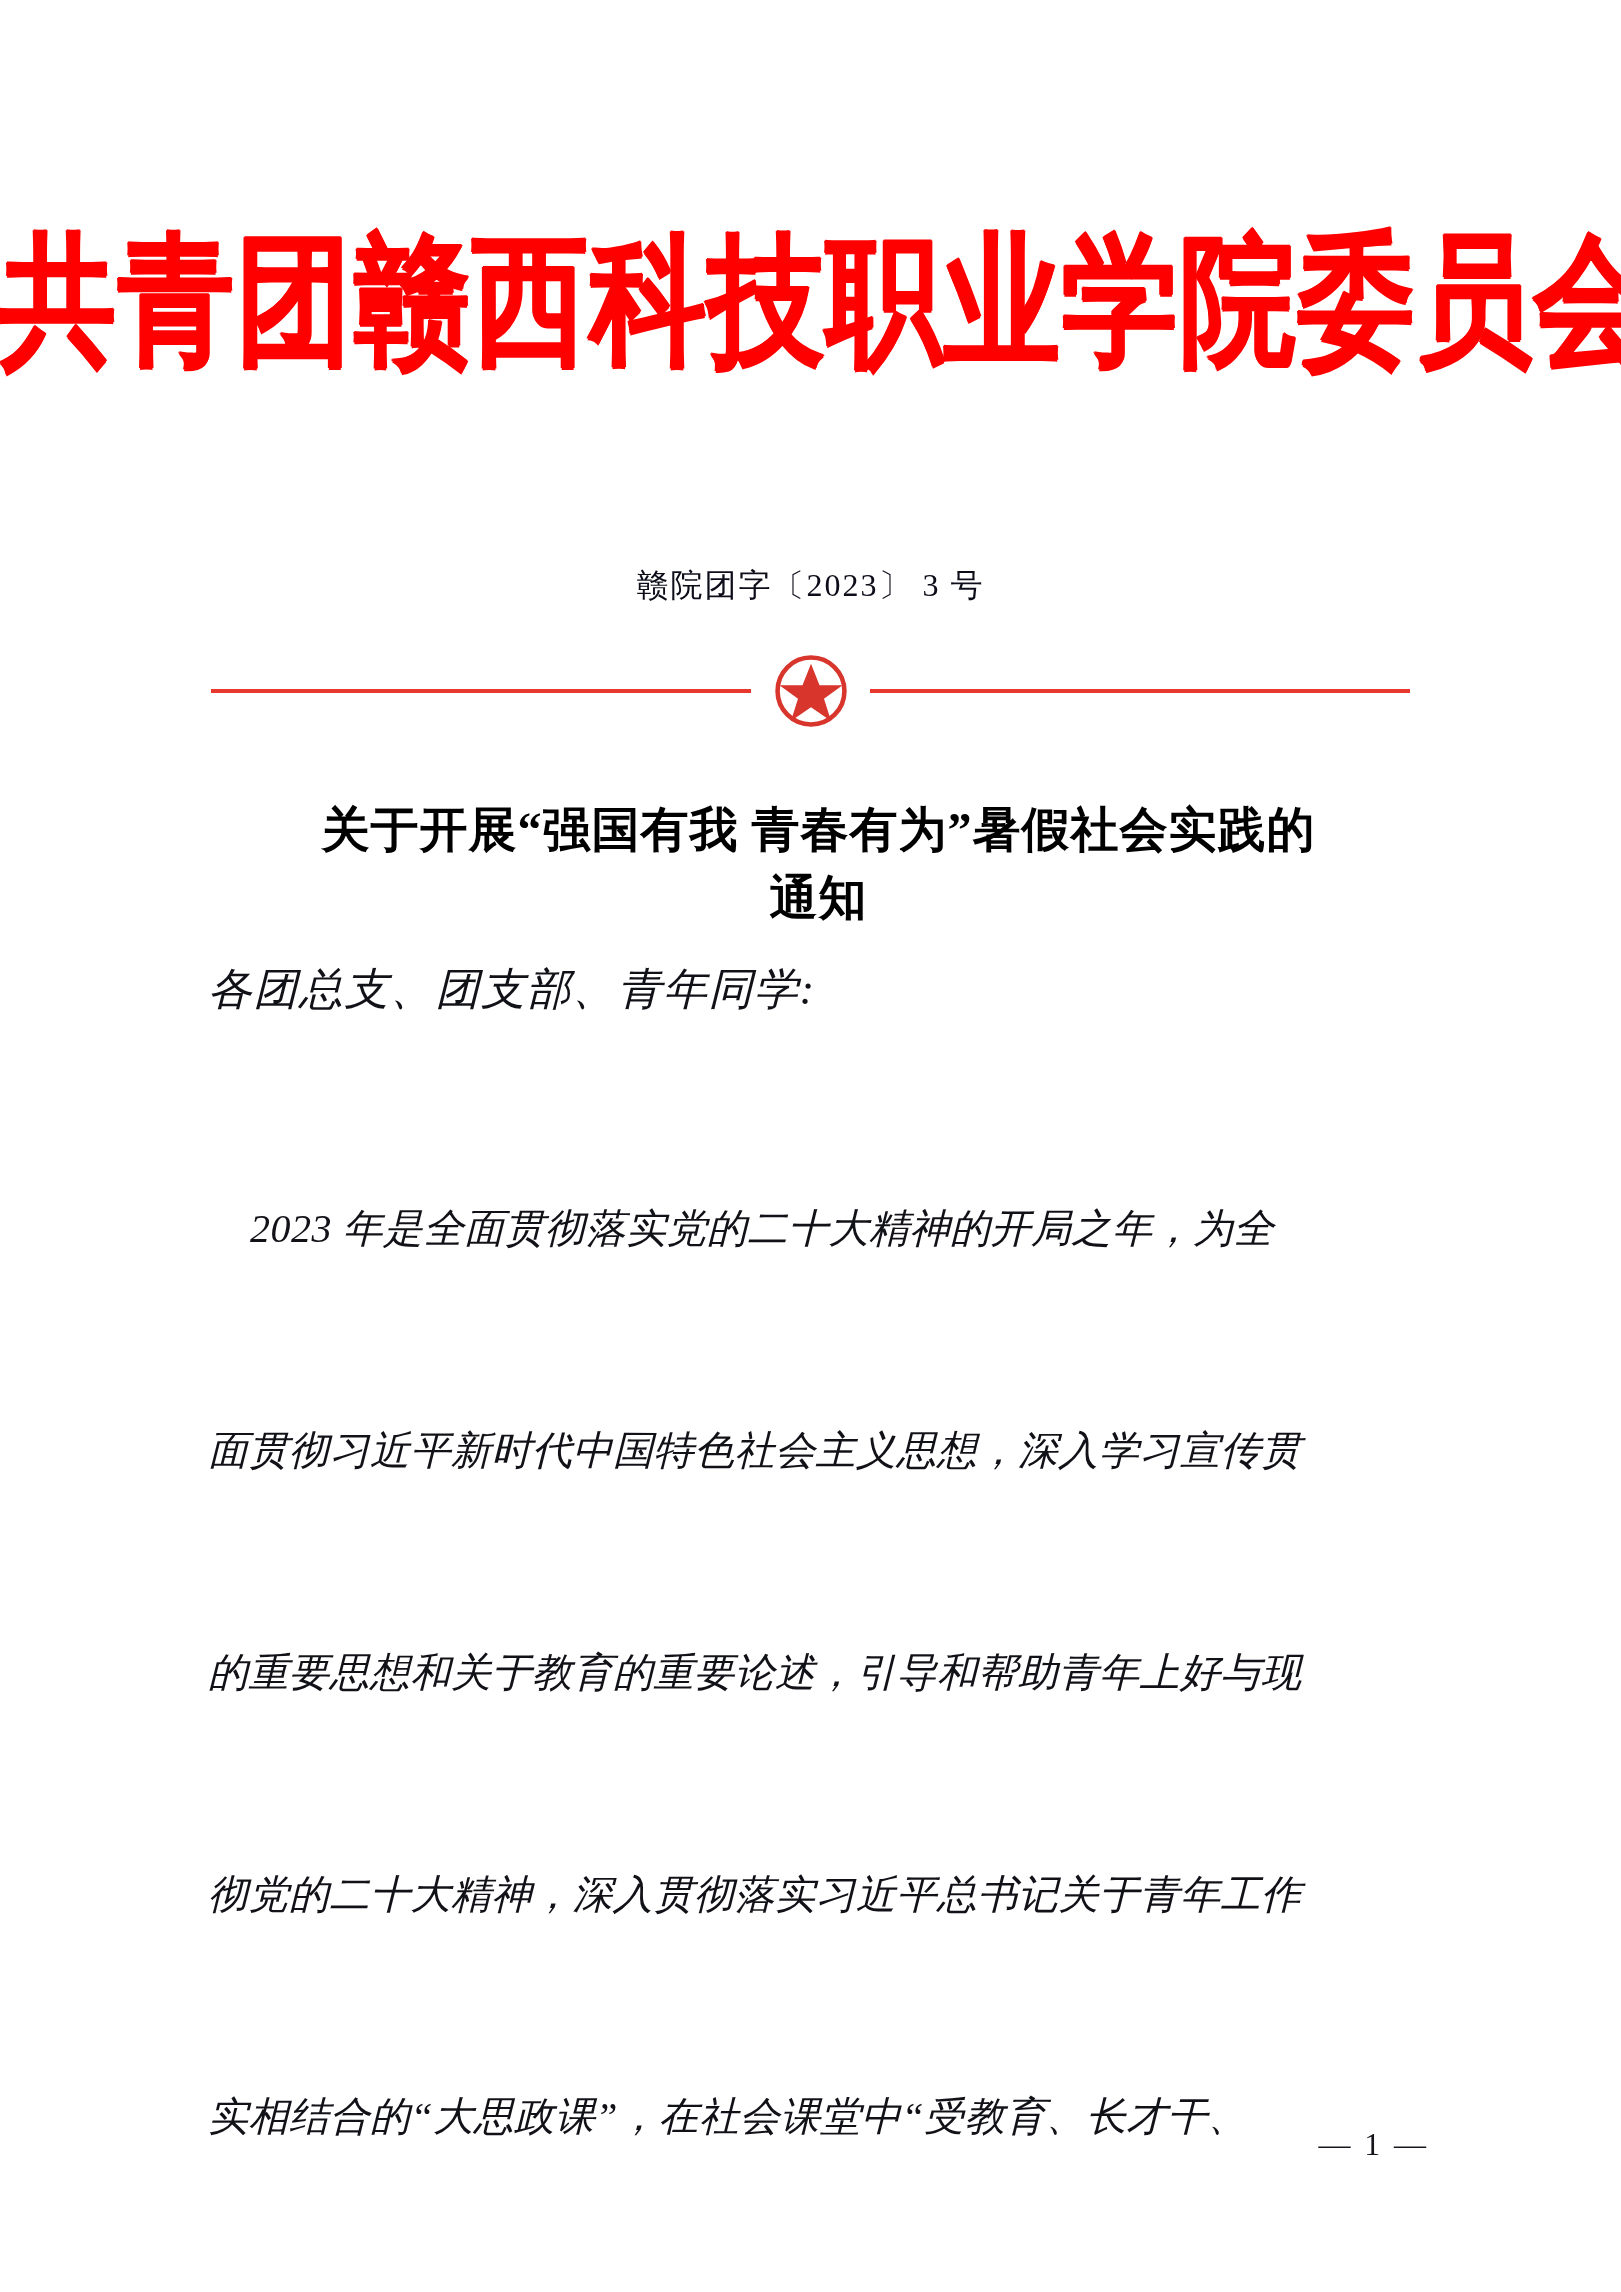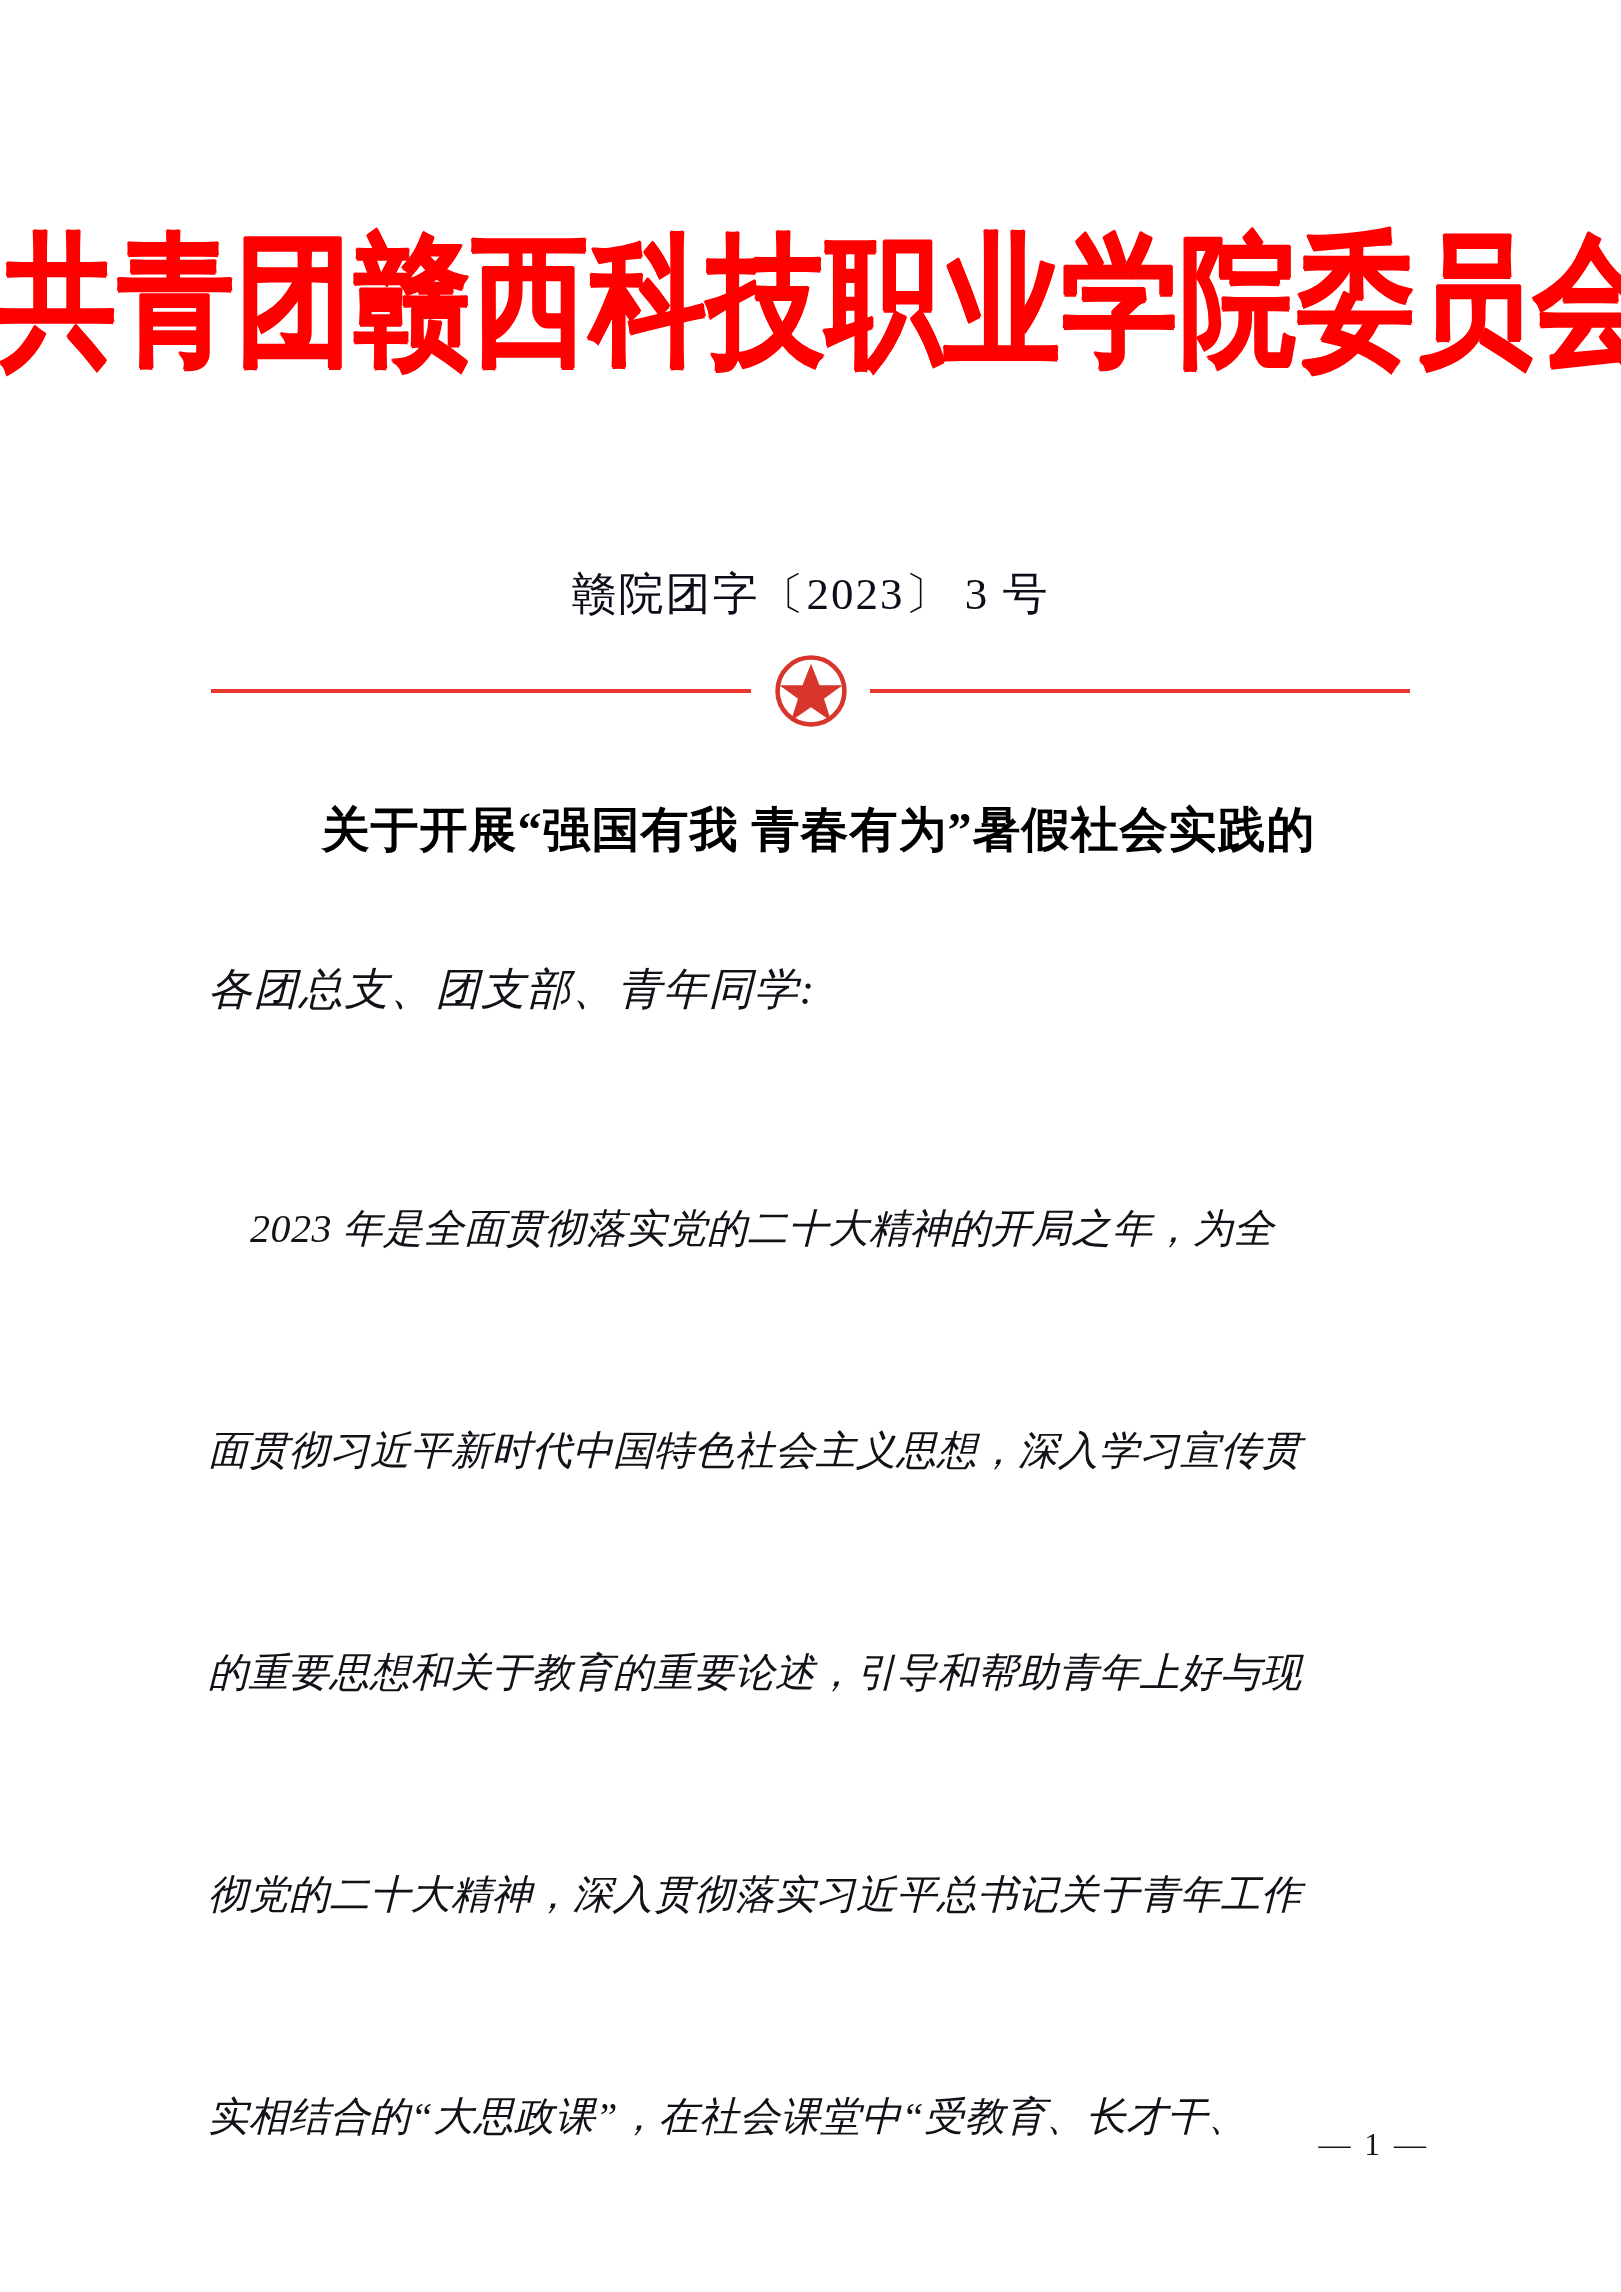--- a/index.html
+++ b/index.html
@@ -47,21 +47,21 @@
   }
 
   
   .doc-number {
     position: absolute;
     left: 0;
     right: 0;
     top: 564px;
     text-align: center;
     font-family: "Liberation Serif", "DejaVu Serif", serif;
-    font-size: 45px;
+    font-size: 32px;
     color: #0d0d1a;
     letter-spacing: 2px;
   }
 
   
   .divider {
     position: absolute;
     left: 211px;
     right: 211px;
     top: 652px;
@@ -166,20 +166,21 @@
       <svg viewBox="0 0 100 100" xmlns="http://www.w3.org/2000/svg">
         <circle cx="50" cy="50" r="44" fill="none" stroke="#d8352c" stroke-width="6"></circle>
         <polygon fill="#d8352c" points="50,14 61.2,42.5 91.5,42.5 67.1,60.2 76.4,89.5 50,71.5 23.6,89.5 32.9,60.2 8.5,42.5 38.8,42.5"></polygon>
       </svg>
     </div>
     <div class="divider-line"></div>
   </div>
 
   <div class="doc-heading">
     <span>关于开展“强国有我  青春有为”暑假社会实践的</span>
+    <span class="hl2">通知</span>
   </div>
 
   <div class="body-block">
 
     <div class="salutation">各团总支、团支部、青年同学:</div>
 
     <div class="para">
       <span class="ln">    2023 年是全面贯彻落实党的二十大精神的开局之年，为全</span>
       <span class="ln">面贯彻习近平新时代中国特色社会主义思想，深入学习宣传贯</span>
       <span class="ln">的重要思想和关于教育的重要论述，引导和帮助青年上好与现</span>

